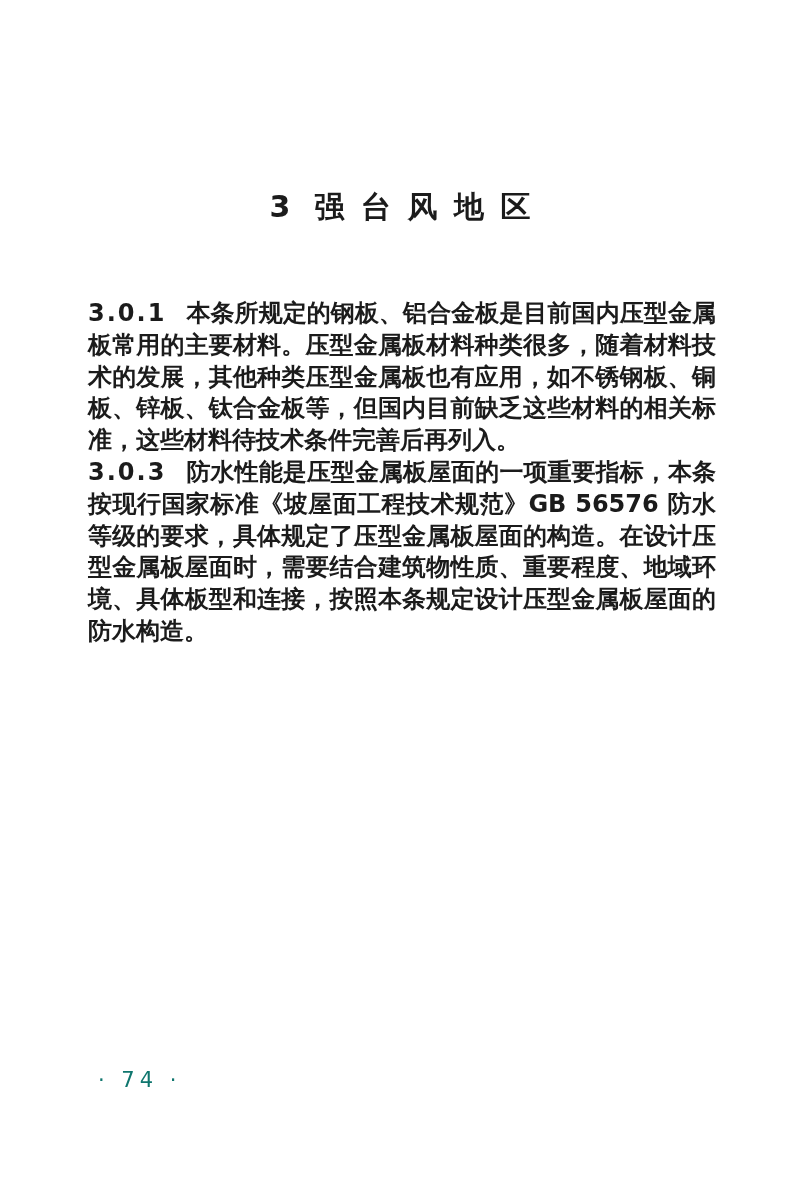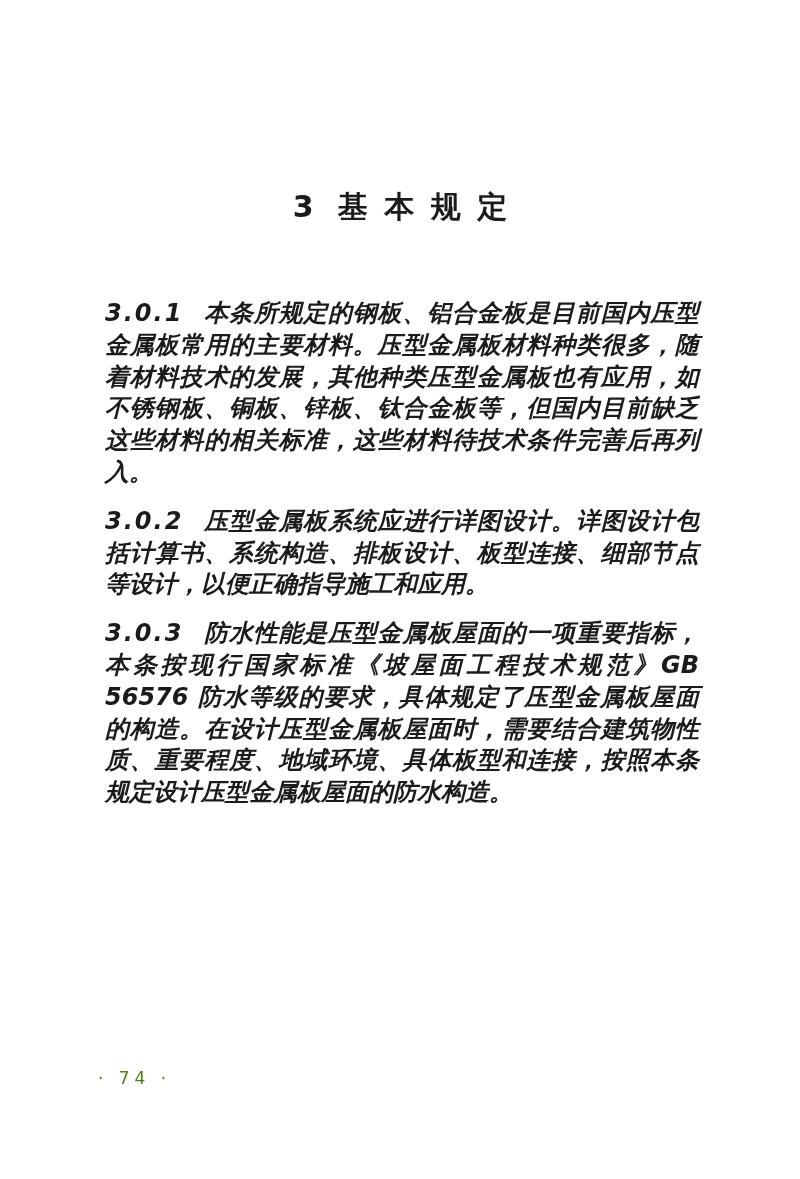--- a/index.html
+++ b/index.html
@@ -37,49 +37,47 @@
   .content {
     margin: 76px 0 0 88px;
     width: 628px;
     font-size: 24px;
     line-height: 31.8px;
     font-weight: 700;
     text-align: justify;
     text-justify: inter-ideograph;
   }
   .content p {
-    margin: 17px;
+    margin: 0;
     padding: 0;
-    font-style: italic;
   }
   .clause-number {
     letter-spacing: 2px;
     margin-right: 20px;
     white-space: nowrap;
   }
   .page-number {
     position: absolute;
     left: 98px;
     top: 1068px;
-    font-size: 17px;
+    font-size: 21px;
     font-weight: 500;
     letter-spacing: 5px;
-    color: #4d7c0f;
+    color: #0f766e;
   }
 </style>
 </head>
 <body>
 
 <div class="page">
 
   <h1 class="section-title">
-    <span class="title-number">3</span><span class="title-text">基本规定</span>
+    <span class="title-number">3</span><span class="title-text">强台风地区</span>
   </h1>
 
   <div class="content">
     <p><span class="clause-number">3.0.1</span><span>本条所规定的钢板、铝合金板是目前国内压型金属板常用的主要材料。压型金属板材料种类很多，随着材料技术的发展，其他种类压型金属板也有应用，如不锈钢板、铜板、锌板、钛合金板等，但国内目前缺乏这些材料的相关标准，这些材料待技术条件完善后再列入。</span></p>
-    <p><span class="clause-number">3.0.2</span><span>压型金属板系统应进行详图设计。详图设计包括计算书、系统构造、排板设计、板型连接、细部节点等设计，以便正确指导施工和应用。</span></p>
     <p><span class="clause-number">3.0.3</span><span>防水性能是压型金属板屋面的一项重要指标，本条按现行国家标准《坡屋面工程技术规范》GB 56576 防水等级的要求，具体规定了压型金属板屋面的构造。在设计压型金属板屋面时，需要结合建筑物性质、重要程度、地域环境、具体板型和连接，按照本条规定设计压型金属板屋面的防水构造。</span></p>
   </div>
 
   <div class="page-number">· 74 ·</div>
 
 </div>
 
 </body></html>

